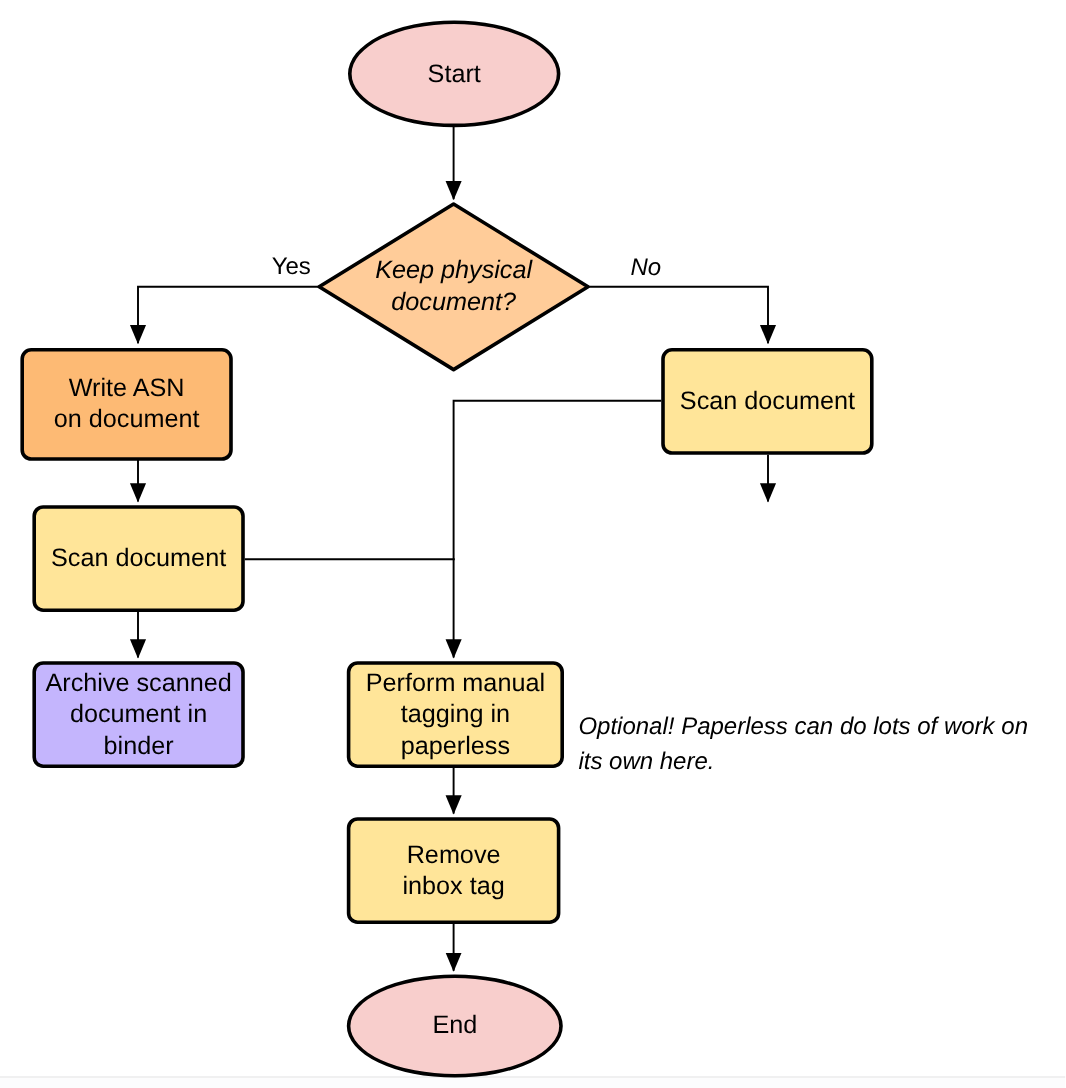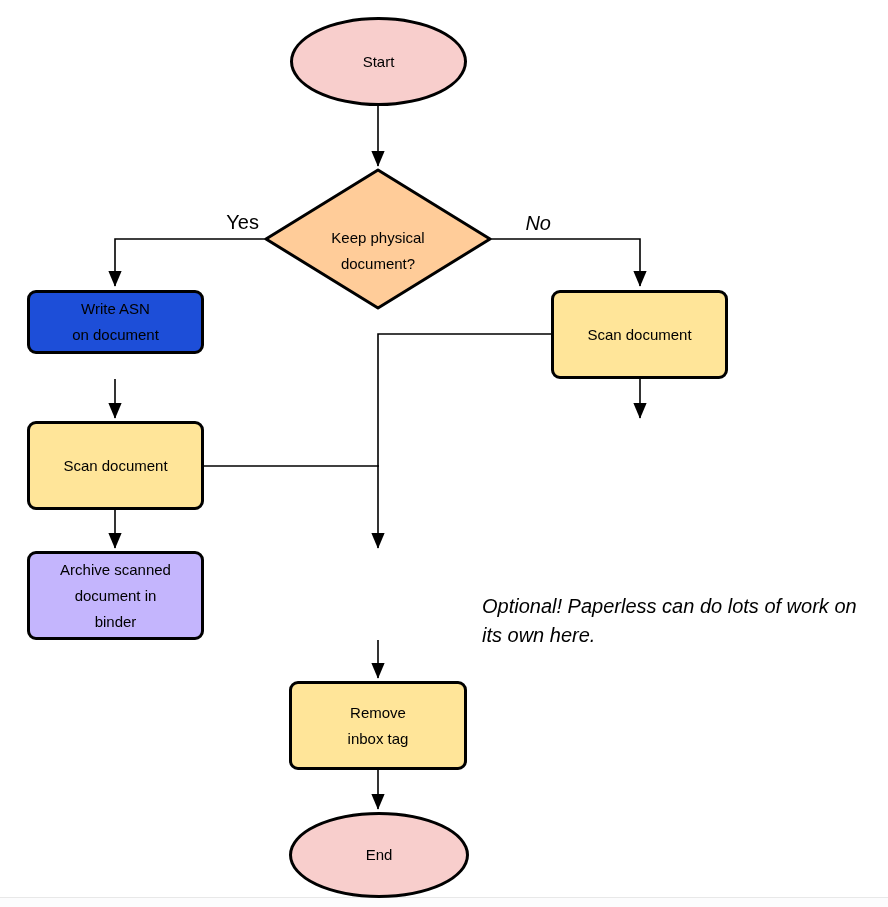--- a/index.html
+++ b/index.html
@@ -16,21 +16,21 @@
     position: absolute;
     left: 0; top: 0;
     z-index: 1;
   }
   .node {
     position: absolute;
     display: flex;
     align-items: center;
     justify-content: center;
     text-align: center;
-    font-size: 15px;
+    font-size: 21px;
     line-height: 26px;
     white-space: pre-line;
     box-sizing: border-box;
     z-index: 2;
   }
   .process {
     border: 3px solid #000000;
     border-radius: 9px;
   }
   .terminator {
@@ -88,39 +88,42 @@
     <path d="M115,510 L115,548" fill="none" stroke="#000000" stroke-width="1.6" marker-end="url(#arrowhead)"></path>
     <path d="M204,466 L379,466" fill="none" stroke="#000000" stroke-width="1.6"></path>
     <path d="M551,334 L378,334 L378,548" fill="none" stroke="#000000" stroke-width="1.6" marker-end="url(#arrowhead)"></path>
     <path d="M640,379 L640,418" fill="none" stroke="#000000" stroke-width="1.6" marker-end="url(#arrowhead)"></path>
     <path d="M378,640 L378,678" fill="none" stroke="#000000" stroke-width="1.6" marker-end="url(#arrowhead)"></path>
     <path d="M378,770 L378,809" fill="none" stroke="#000000" stroke-width="1.6" marker-end="url(#arrowhead)"></path>
   </svg>
 
   <div class="node terminator" style="left: 290px; top: 17px; width: 177px; height: 89px; background-color: rgb(248, 206, 204);">Start</div>
 
-  <div class="node decision-label" style="left:266px; top:184px; width:224px; height:134px;">Keep physical
+  <div class="node decision-label" style="left:266px; top:172px; width:224px; height:134px;font-style:italic;">Keep physical
 document?</div>
 
   <div class="edge-label" style="left:199px; top:211px;">Yes</div>
 
   <div class="edge-label" style="left:491px; top:212px;font-style:italic;">No</div>
 
-  <div class="node process" style="left: 27px; top: 290px; width: 177px; height: 64px; background-color: #1d4ed8;">Write ASN
+  <div class="node process" style="left: 17px; top: 290px; width: 177px; height: 94px; background-color: #fdba74;">Write ASN
 on document</div>
 
   <div class="node process" style="left: 27px; top: 421px; width: 177px; height: 89px; background-color: rgb(255, 229, 153);">Scan document</div>
 
   <div class="node process" style="left: 27px; top: 551px; width: 177px; height: 89px; background-color: #c4b5fd;">Archive scanned
 document in
 binder</div>
 
   <div class="node process" style="left: 551px; top: 290px; width: 177px; height: 89px; background-color: rgb(255, 229, 153);">Scan document</div>
 
 
+  <div class="node process" style="left: 289px; top: 551px; width: 181px; height: 89px; background-color: rgb(255, 229, 153);">Perform manual
+tagging in
+paperless</div>
 
   <div class="note" style="left:482px; top:592px; width:410px;">Optional! Paperless can do lots of work on
 its own here.</div>
 
   <div class="node terminator" style="left: 289px; top: 812px; width: 180px; height: 86px; background-color: rgb(248, 206, 204);">End</div>
 
   <div class="node process" style="left: 289px; top: 681px; width: 178px; height: 89px; background-color: rgb(255, 229, 153);">Remove
 inbox tag</div>
 
   <div class="bottom-strip"></div>

